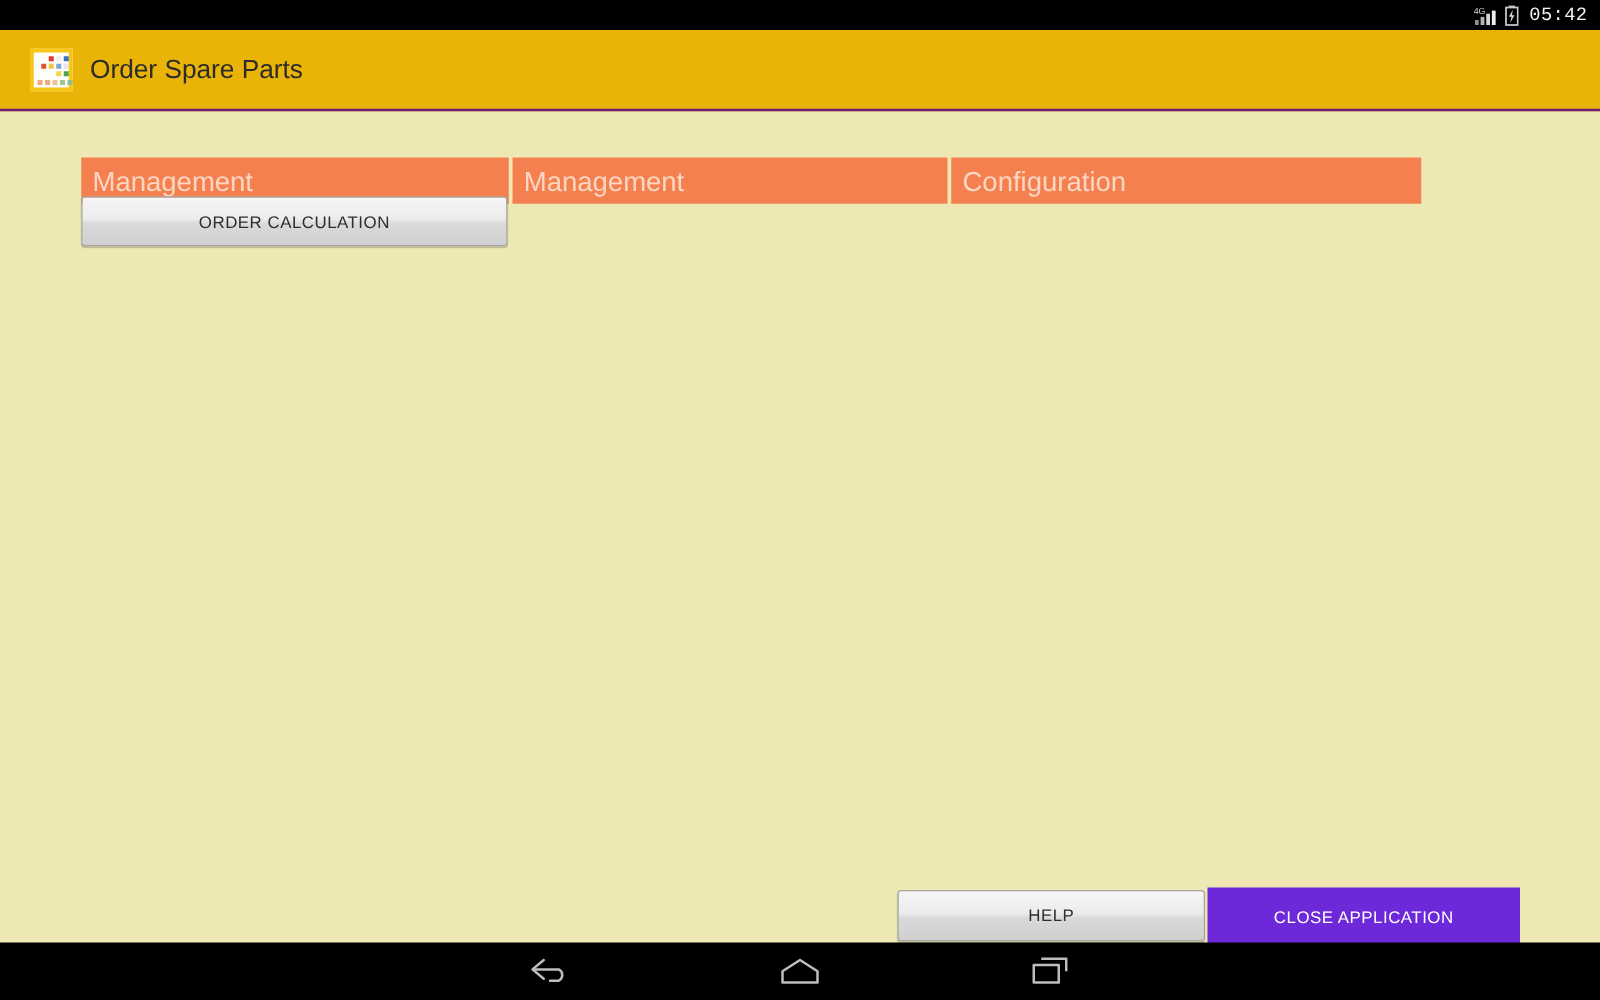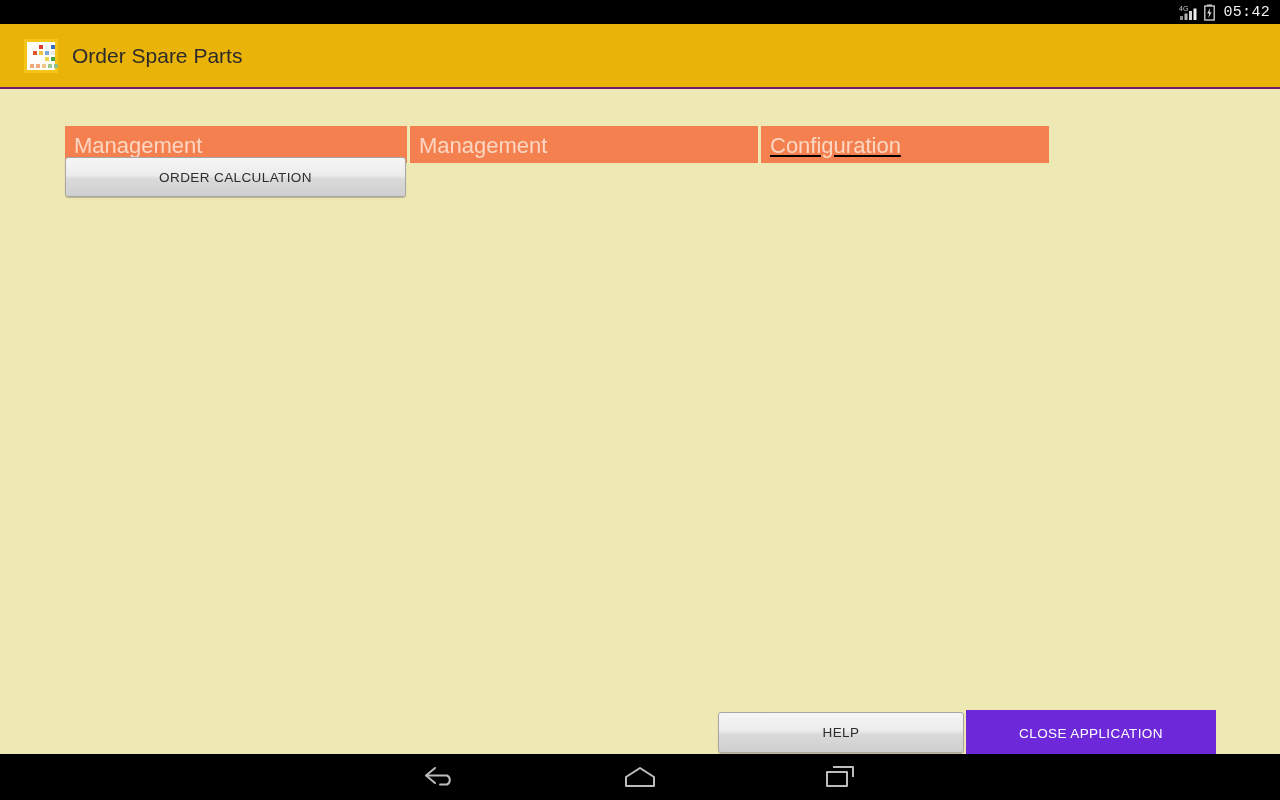--- a/index.html
+++ b/index.html
@@ -75,21 +75,21 @@
   }
   .tab-label {
     color:#FBD7C3; font-size:22px;
     font-family:"Liberation Sans", sans-serif;
     white-space:nowrap;
     line-height:1;
     position:relative; top:1px;
   }
   .tab.w1 { width:342px; }
   .tab.w2 { width:348px; }
-  .tab.w3 { width:288px;text-decoration:underline; }
+  .tab.w3 { width:376px; }
 
   #button-row {
     position:absolute; left:65px; top:66px;
     display:flex; gap:10px;
   }
   .holo-btn {
     height:40px;
     border:1px solid #a6a6a6;
     border-radius:3px;
     background:linear-gradient(to bottom,#f6f6f6 0%,#ececec 45%,#dadada 55%,#cfcfcf 100%);

